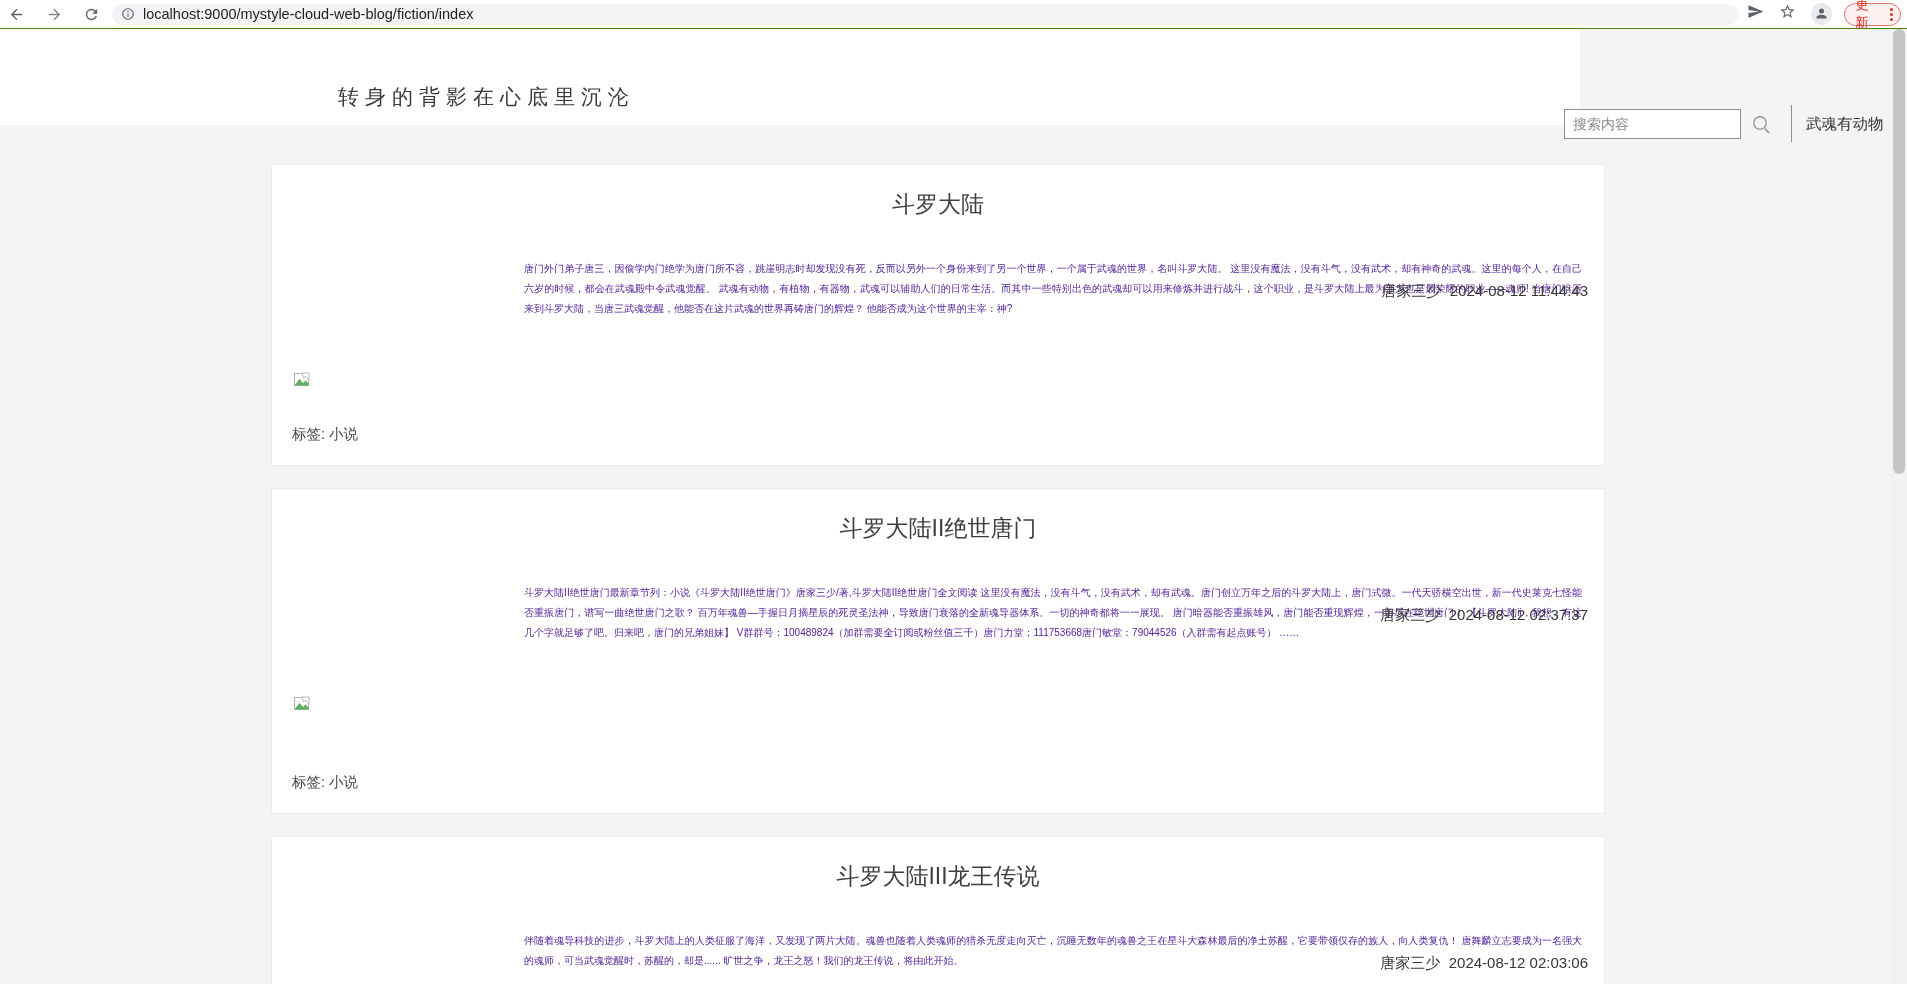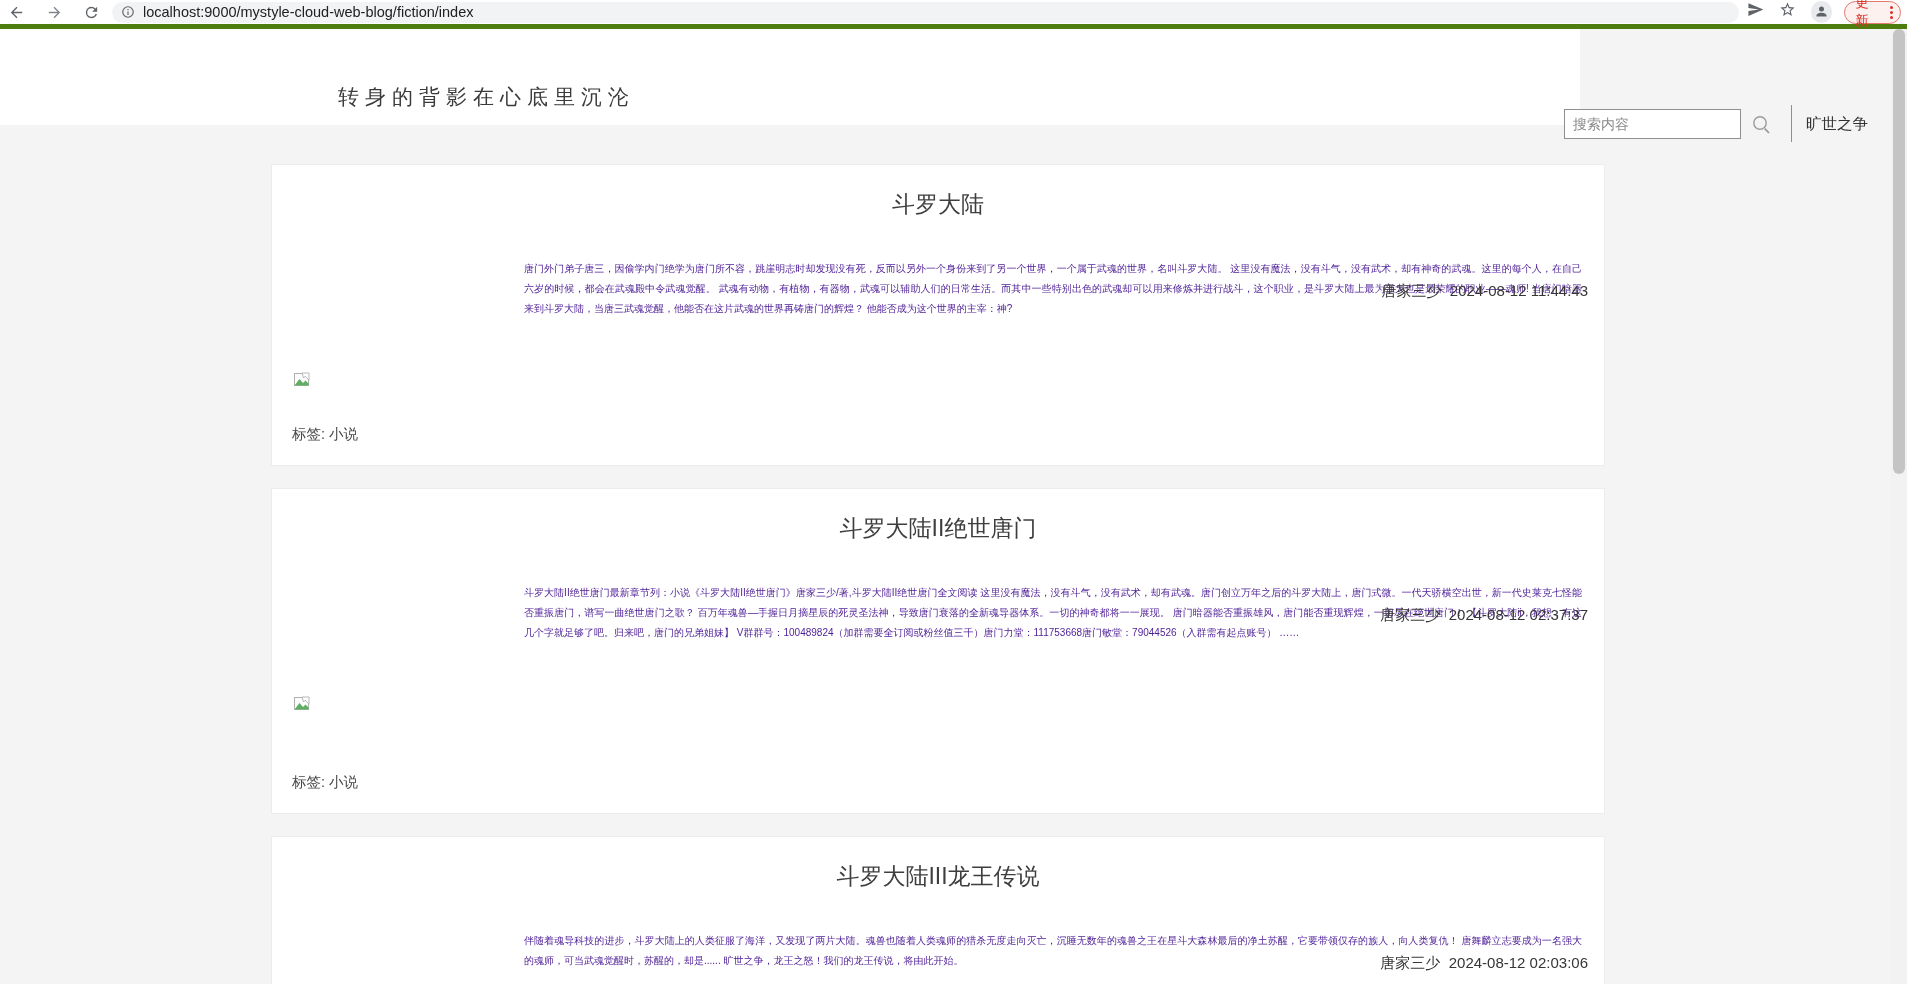--- a/index.html
+++ b/index.html
@@ -1,21 +1,21 @@
 <!DOCTYPE html>
 <html><head>
 <meta charset="utf-8">
 <style>
   * { margin:0; padding:0; box-sizing:border-box; }
   html,body { width:1907px; height:984px; overflow:hidden; background:#f4f4f4;
               font-family:"Liberation Sans","DejaVu Sans",sans-serif; }
 
   
   .toolbar { position:absolute; left:0; top:0; width:1907px; height:29px; background:#fff;
-             border-bottom:5px solid #4d7c0f; display:flex; align-items:center; z-index:50; }
+             border-bottom:1px solid #4d7c0f; display:flex; align-items:center; z-index:50; }
   .tb-icon { width:18px; height:18px; flex:none; display:flex; align-items:center; justify-content:center; cursor:pointer; }
   .tb-icon svg { width:17px; height:17px; fill:#5f6368; }
   .tb-back { margin-left:7px; }
   .tb-fwd  { margin-left:20px; }
   .tb-fwd svg { fill:#80868b; }
   .tb-reload { margin-left:19px; }
   .omnibox { margin-left:12px; width:1632px; height:21px; background:#f1f3f4; border-radius:11px;
              display:flex; align-items:center; cursor:text; }
   .omnibox svg { width:14px; height:14px; fill:#5f6368; margin-left:9px; flex:none; }
   .omnibox .url { margin-left:8px; font-size:14.5px; color:#202124; white-space:nowrap; }
@@ -116,21 +116,21 @@
 <div class="site-header">
   <div class="site-title">转身的背影在心底里沉沦</div>
   <input class="search-input" type="text" placeholder="搜索内容" style="">
   <div class="search-btn">
     <svg viewBox="0 0 24 24" width="24" height="24">
       <circle cx="10" cy="10" r="6.2" fill="none" stroke="#9a9a9a" stroke-width="1.4"></circle>
       <line x1="14.8" y1="15.6" x2="19" y2="20" stroke="#9a9a9a" stroke-width="1.8"></line>
     </svg>
   </div>
   <div class="hdr-sep"></div>
-  <div class="hide-fn">旷世之争</div>
+  <div class="hide-fn">武魂有动物</div>
 </div>
 
 <div class="card card-1">
   <div class="card-title">斗罗大陆</div>
   <div class="card-text">唐门外门弟子唐三，因偷学内门绝学为唐门所不容，跳崖明志时却发现没有死，反而以另外一个身份来到了另一个世界，一个属于武魂的世界，名叫斗罗大陆。 这里没有魔法，没有斗气，没有武术，却有神奇的武魂。这里的每个人，在自己六岁的时候，都会在武魂殿中令武魂觉醒。 武魂有动物，有植物，有器物，武魂可以辅助人们的日常生活。而其中一些特别出色的武魂却可以用来修炼并进行战斗，这个职业，是斗罗大陆上最为强大也是最荣耀的职业——魂师! 当唐门暗器来到斗罗大陆，当唐三武魂觉醒，他能否在这片武魂的世界再铸唐门的辉煌？ 他能否成为这个世界的主宰：神?</div>
   <div class="card-meta">
     <span>唐家三少</span>&nbsp;
     <span>2024-08-12 11:44:43</span>
   </div>
   <div class="card-img">

